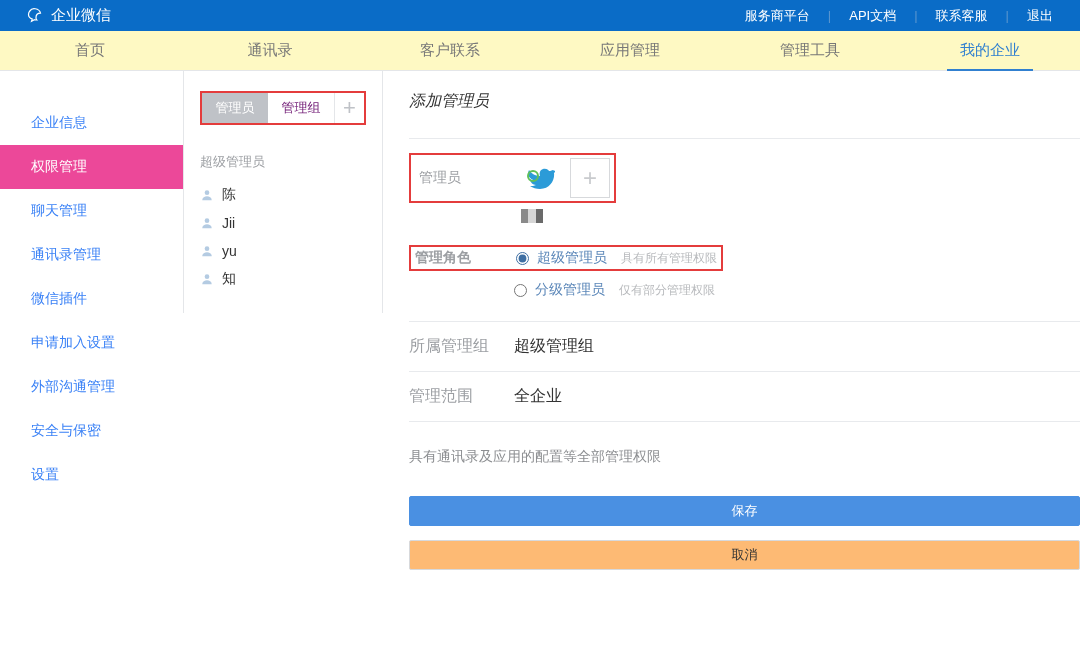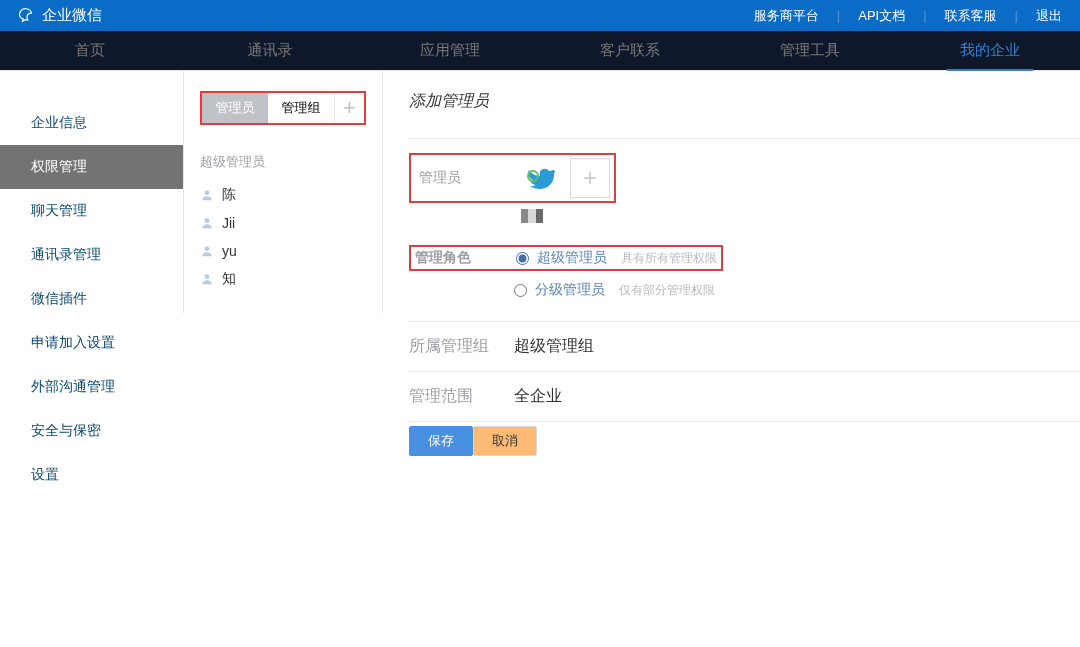--- a/index.html
+++ b/index.html
@@ -1,41 +1,41 @@
 <!DOCTYPE html>
 <html><head>
 <meta charset="utf-8">
 <style>
 * { margin: 0; padding: 0; box-sizing: border-box; }
 body { font-family: -apple-system, "Microsoft YaHei", "PingFang SC", sans-serif; font-size: 14px; color: #333; background: #fff; width: 1080px; }
 
 
-.top-header { background: #0a6cc7; color: #fff; height: 31px; display: flex; align-items: center; padding: 0 18px; font-size: 13px; }
+.top-header { background: #0a6cc7; color: #fff; height: 31px; display: flex; align-items: center; padding: 0 27px; font-size: 13px; }
 .brand { display: flex; align-items: center; gap: 6px; font-size: 15px; }
 .brand-icon svg { display: block; }
 .header-links { margin-left: auto; display: flex; align-items: center; gap: 18px; }
 .header-links a { color: #fff; text-decoration: none; }
 .header-sep { color: #5a96cf; }
 
 
-.nav { background: #0f172a; border-bottom: 1px solid #e4e6e9; height: 40px; display: flex; align-items: stretch; }
+.nav { background: #fef9c3; border-bottom: 1px solid #e4e6e9; height: 40px; display: flex; align-items: stretch; }
 .nav-item { flex: 1; display: flex; align-items: center; justify-content: center; color: #787878; cursor: pointer; font-size: 15px; }
 .nav-item.active { color: #3180d0; position: relative; }
 .nav-item.active::after { content: ""; position: absolute; left: 50%; transform: translateX(-50%); bottom: -1px; width: 86px; height: 2px; background: #3180d0; }
 
 
 .page { display: flex; align-items: flex-start; }
 .sidebar { width: 183px; flex: 0 0 183px; padding-top: 30px; }
-.side-item { height: 44px; display: flex; align-items: center; padding-left: 31px; color: #0c4a6e; cursor: pointer; }
-.side-item.active { background: #737373; color: #fff; }
+.side-item { height: 44px; display: flex; align-items: center; padding-left: 31px; color: #3b82f6; cursor: pointer; }
+.side-item.active { background: #ec4899; color: #fff; }
 
 
 .admin-col { width: 200px; flex: 0 0 200px; border-left: 1px solid #e4e6e9; border-right: 1px solid #e4e6e9; padding: 20px 16px; }
 .tab-bar { display: flex; border: 2px solid #e43c3c; margin-bottom: 28px; }
-.tab-btn { flex: 1; height: 30px; display: flex; align-items: center; justify-content: center; background: #fff; color: #000000; cursor: pointer; font-size: 13px; }
+.tab-btn { flex: 1; height: 30px; display: flex; align-items: center; justify-content: center; background: #fff; color: #701a75; cursor: pointer; font-size: 13px; }
 .tab-btn.active { background: #bfc2c7; color: #fff; }
 .tab-add { width: 30px; height: 30px; display: flex; align-items: center; justify-content: center; background: #fff; color: #bfc2c7; font-size: 22px; cursor: pointer; border-left: 1px solid #e4e6e9; }
 .grp-title { color: #9c9fa3; font-size: 13px; margin-bottom: 10px; }
 .grp-item { display: flex; align-items: center; gap: 8px; height: 28px; color: #333; cursor: pointer; }
 .user-icon { width: 14px; height: 14px; color: #b4cbe2; }
 
 
 .form-col { flex: 1; padding: 20px 0 20px 26px; }
 .page-title { font-size: 16px; font-weight: 400; margin-bottom: 26px; font-style: italic; }
 .hr { border: none; border-top: 1px solid #e8eaed; margin: 0; }
@@ -52,21 +52,21 @@
 
 .role-box { border: 2px solid #e43c3c; display: inline-flex; align-items: center; padding: 2px 4px 2px 0; }
 .role-box .label { padding-left: 4px; font-weight: bold; }
 .role-line { display: flex; align-items: center; gap: 8px; }
 .role-name { color: #5a86b8; margin-right: 6px; }
 .role-desc { color: #b7b9bc; font-size: 12px; }
 .role-line-2 { display: flex; align-items: center; gap: 8px; padding-left: 105px; margin-top: 10px; margin-bottom: 22px; }
 input[type=radio]{ accent-color: #3f6fa3; }
 
 .desc-text { color: #8c8e91; padding: 26px 0; }
-.actions { display: flex; margin-top: 4px; }
+.actions { display: flex; gap: 14px; margin-top: 4px; flex-direction: column; }
 .btn { height: 30px; padding: 0 18px; border: 1px solid #d7d9dc; background: #fdba74; border-radius: 2px; cursor: pointer; font-size: 13px; color: #333; }
 .btn.primary { background: #4a90e2; border-color: #4a90e2; color: #fff; }
 </style>
 </head>
 <body>
 
 <div class="top-header">
   <div class="brand">
     <span class="brand-icon">
       <svg width="18" height="18" viewBox="0 0 24 24" fill="none" stroke="#fff" stroke-width="1.6">
@@ -82,22 +82,22 @@
     <span class="header-sep">|</span>
     <a>联系客服</a>
     <span class="header-sep">|</span>
     <a>退出</a>
   </div>
 </div>
 
 <div class="nav">
   <div class="nav-item">首页</div>
   <div class="nav-item">通讯录</div>
+  <div class="nav-item">客户联系</div>
   <div class="nav-item">应用管理</div>
-  <div class="nav-item">客户联系</div>
   <div class="nav-item">管理工具</div>
   <div class="nav-item active">我的企业</div>
 </div>
 
 <div class="page">
 
   <div class="sidebar">
     <div class="side-item">企业信息</div>
     <div class="side-item active">权限管理</div>
     <div class="side-item">聊天管理</div>
@@ -192,19 +192,20 @@
       <div class="value">超级管理组</div>
     </div>
 
     <hr class="hr">
     <div class="row">
       <div class="label">管理范围</div>
       <div class="value">全企业</div>
     </div>
 
     <hr class="hr">
+    <div class="desc-text">具有通讯录及应用的配置等全部管理权限</div>
 
     <div class="actions">
       <button class="btn primary">保存</button>
       <button class="btn">取消</button>
     </div>
   </div>
 </div>
 
 </body></html>

